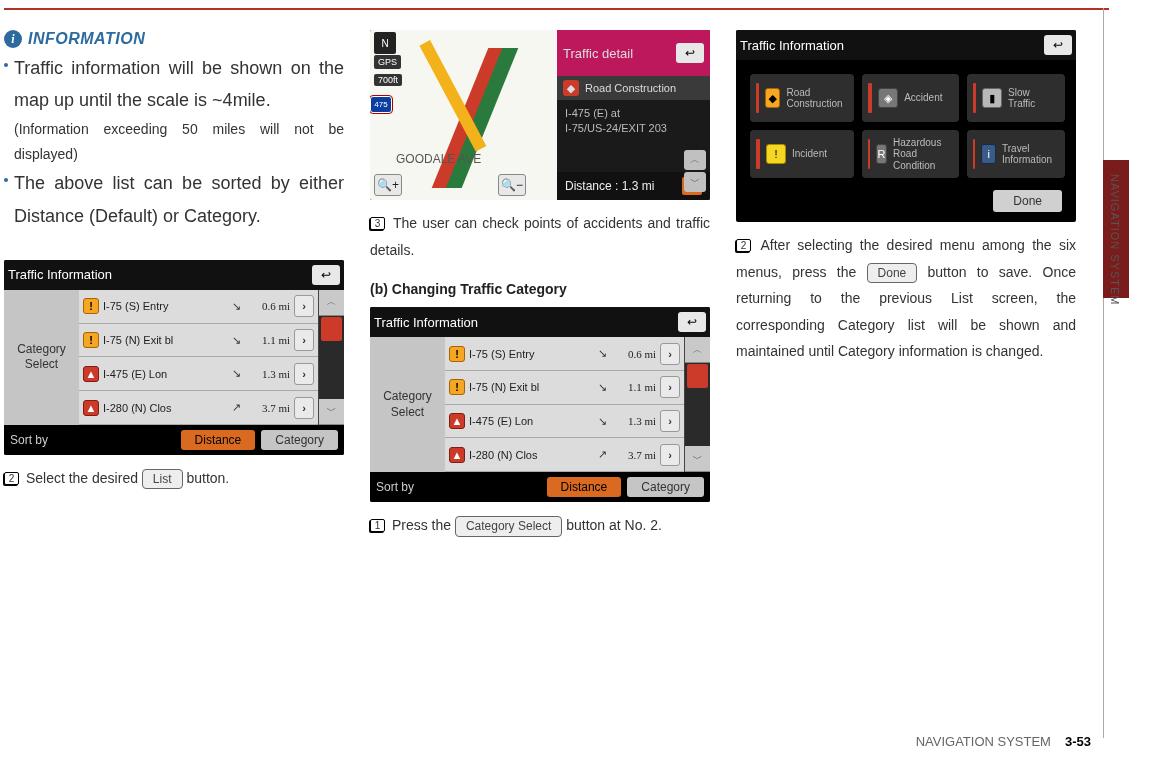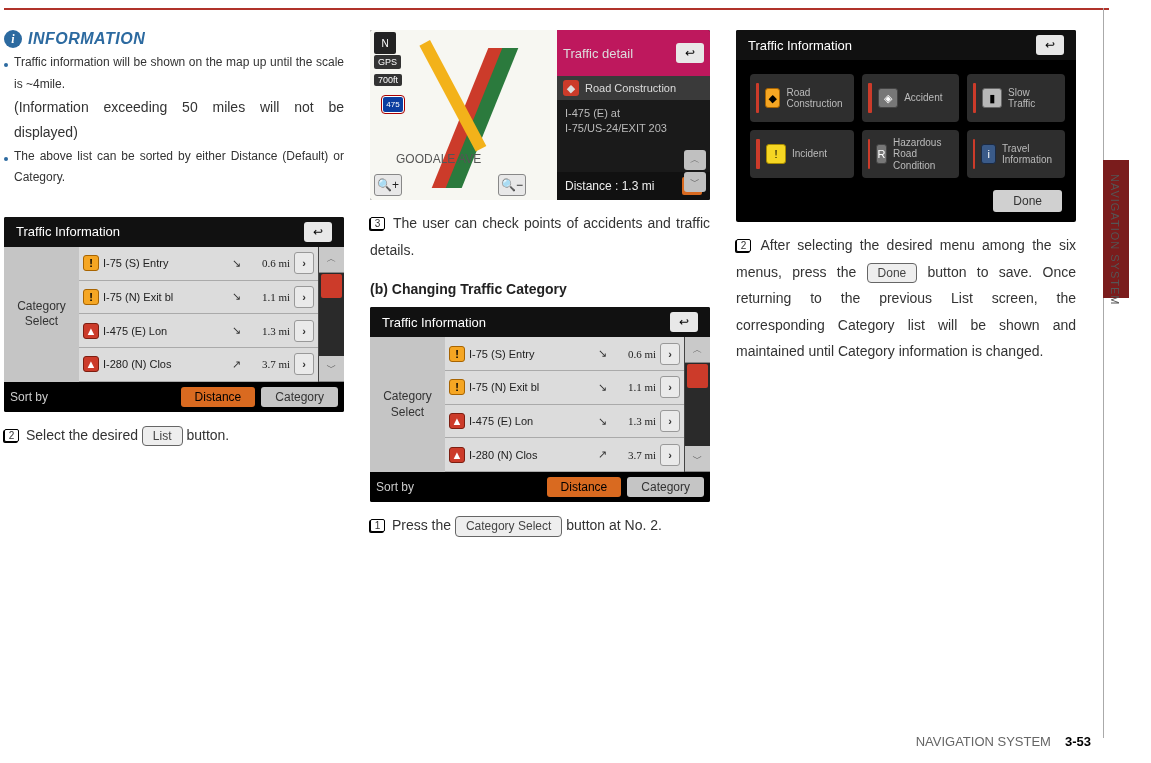--- a/index.html
+++ b/index.html
@@ -22,21 +22,21 @@
   .col { width:340px; }
   .info-head { display:flex; align-items:center; gap:6px; margin-bottom:4px; }
   .info-icon {
     width:18px; height:18px; border-radius:50%; background:#2c6aa0;
     color:#fff; font-weight:bold; font-size:12px; display:flex;
     align-items:center; justify-content:center; font-style:italic;
     font-family:Georgia, serif;
   }
   .info-title { color:#2c6aa0; font-style:italic; font-weight:bold; font-size:16px; letter-spacing:0.5px; }
   .bullets { list-style:none; }
-  .bullets li { position:relative; padding-left:10px; font-size:12px; line-height:1.8; color:#333; text-align:justify; }
+  .bullets li { position:relative; padding-left:10px; font-size:18px; line-height:1.8; color:#333; text-align:justify; }
   .bullets li::before { content:""; position:absolute; left:0; top:11px; width:4px; height:4px; background:#2c6aa0; border-radius:50%; }
   .indent { padding-left:10px; font-size:14px; line-height:1.8; color:#333; text-align:justify;}
   .body-text { font-size:14px; line-height:1.9; color:#333; text-align:justify; }
   .step-num {
     display:inline-flex; width:15px; height:13px; background:#fff;
     border:1px solid #000; border-radius:2px; align-items:center;
     justify-content:center; font-size:10px; margin-right:3px;
     position:relative; top:-1px;
   }
   .step-num.shadow { box-shadow: -1px 1px 0 #000; }
@@ -46,21 +46,21 @@
     line-height:1.2; vertical-align:middle;
   }
   .heading-b { font-weight:bold; font-size:14px; margin:18px 0 10px; }
   
   .screen {
     width:340px; background:#000; border-radius:2px; overflow:hidden;
     font-size:12px;
   }
   .screen .titlebar {
     display:flex; align-items:center; justify-content:space-between;
-    padding:5px 12px; background:#111; color:#fff; font-size:13px;
+    padding:5px 4px; background:#111; color:#fff; font-size:13px;
   }
   .back-btn {
     width:28px; height:20px; background:#e8e8e8; border-radius:3px;
     display:flex; align-items:center; justify-content:center; font-size:12px; color:#000;
   }
   .list-area { display:flex; height:135px; }
   .cat-sel {
     width:75px; background:#c5c5c5; display:flex; align-items:center;
     justify-content:center; text-align:center; font-size:12px; color:#333;
     line-height:1.3; padding:4px;
@@ -101,21 +101,21 @@
     padding:3px 14px; border-radius:3px; background:#c5c5c5; color:#333;
   }
   .sort-btn.active { background:#d96a20; color:#000; }
   
   .mapshot { display:flex; height:170px; }
   .mappane { width:55%; position:relative; background:#f7f7f2; overflow:hidden; }
   .gps-tag { position:absolute; top:5px; left:4px; background:#333; color:#fff; font-size:9px; padding:2px 4px; border-radius:2px; }
   .compass2 { position:absolute; top:2px; left:4px; width:22px; height:22px; background:#222; color:#fff;
     display:flex; align-items:center; justify-content:center; font-size:10px; border-radius:2px;}
   .scale-tag { position:absolute; top:28px; left:4px; background:#333; color:#fff; font-size:9px; padding:1px 4px; border-radius:2px;}
-  .shield { position:absolute; top:50px; left:12px; width:22px; height:17px; background:#0b3ea0; border-radius:3px; border:1px solid #fff; outline:1px solid #a00; color:#fff; font-size:8px; display:flex; align-items:center; justify-content:center; }
+  .shield { position:absolute; top:50px; left:0; width:22px; height:17px; background:#0b3ea0; border-radius:3px; border:1px solid #fff; outline:1px solid #a00; color:#fff; font-size:8px; display:flex; align-items:center; justify-content:center; }
   .hwy { position:absolute; }
   .hwy1 { top:18px; left:90px; width:16px; height:140px; transform:skewX(-22deg); background:#cc3b2a;}
   .hwy2 { top:18px; left:104px; width:16px; height:140px; transform:skewX(-22deg); background:#2b7a3d;}
   .hwy3 { top:10px; left:60px; width:120px; height:12px; transform:rotate(62deg); transform-origin:left top; background:#f3b21a;}
   .street-label { position:absolute; bottom:34px; left:26px; font-size:12px; color:#555; }
   .zoom-btn { position:absolute; width:28px; height:22px; background:#e8e8e8; border:1px solid #888; border-radius:3px; display:flex; align-items:center; justify-content:center; font-size:12px; }
   .zoom-in { bottom:4px; left:4px; }
   .zoom-out { bottom:4px; left:128px; }
   .detail-pane { flex:1; background:#1a1a1a; color:#ddd; display:flex; flex-direction:column; }
   .detail-title { display:flex; align-items:center; justify-content:space-between; padding:13px 6px; font-size:13px; background:#be185d;}

